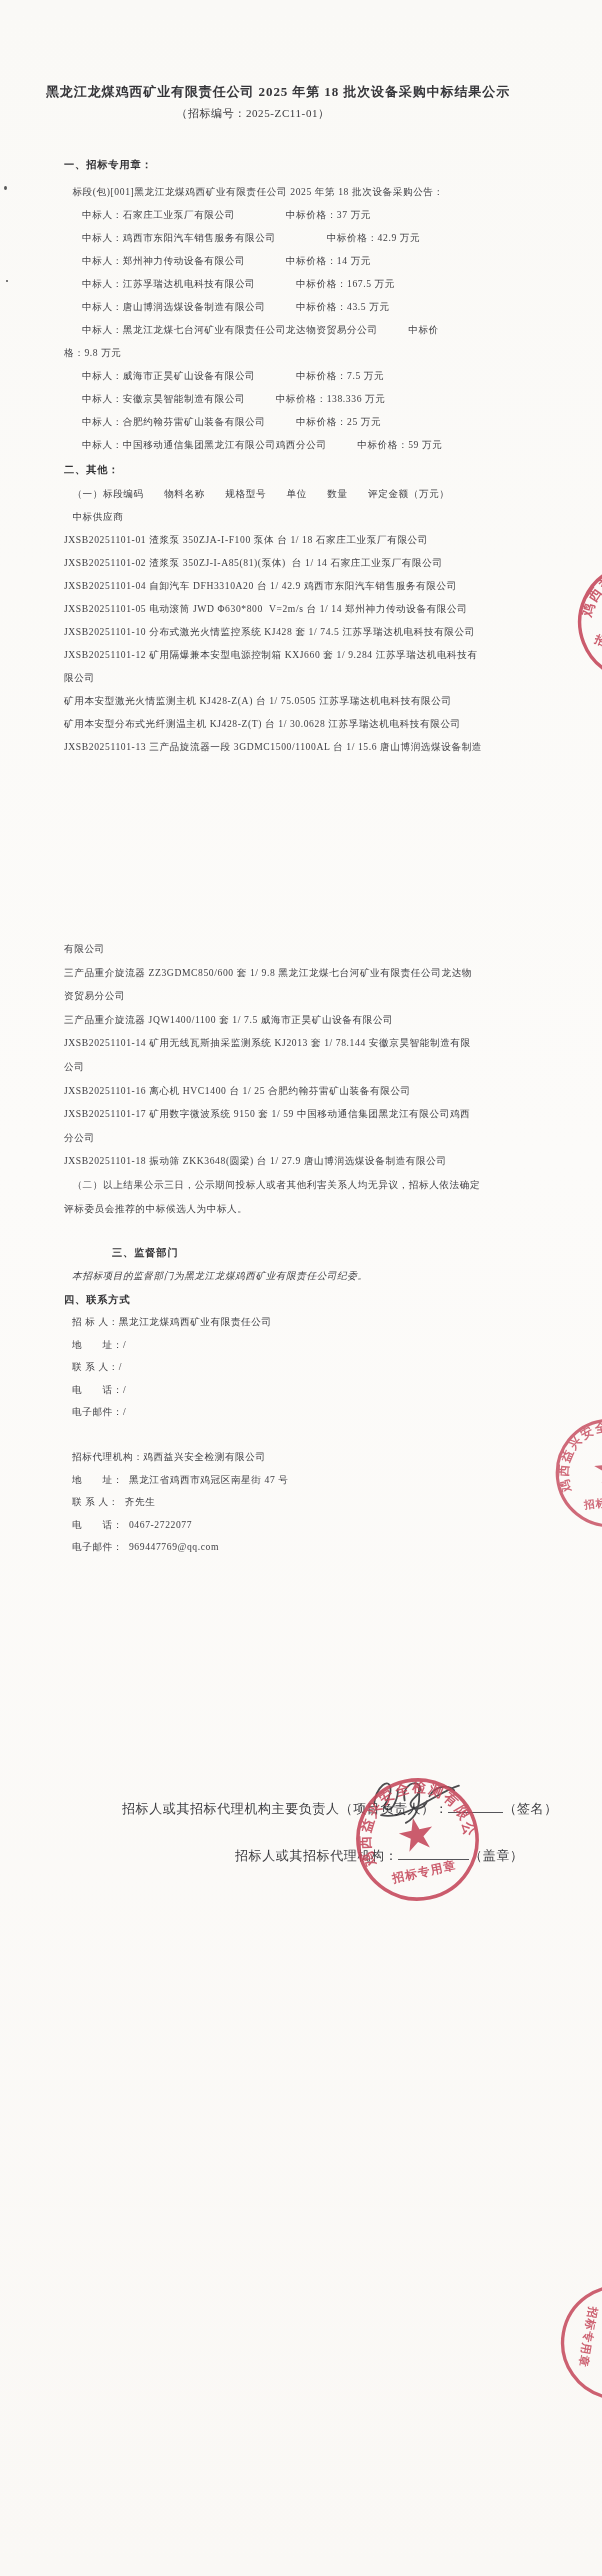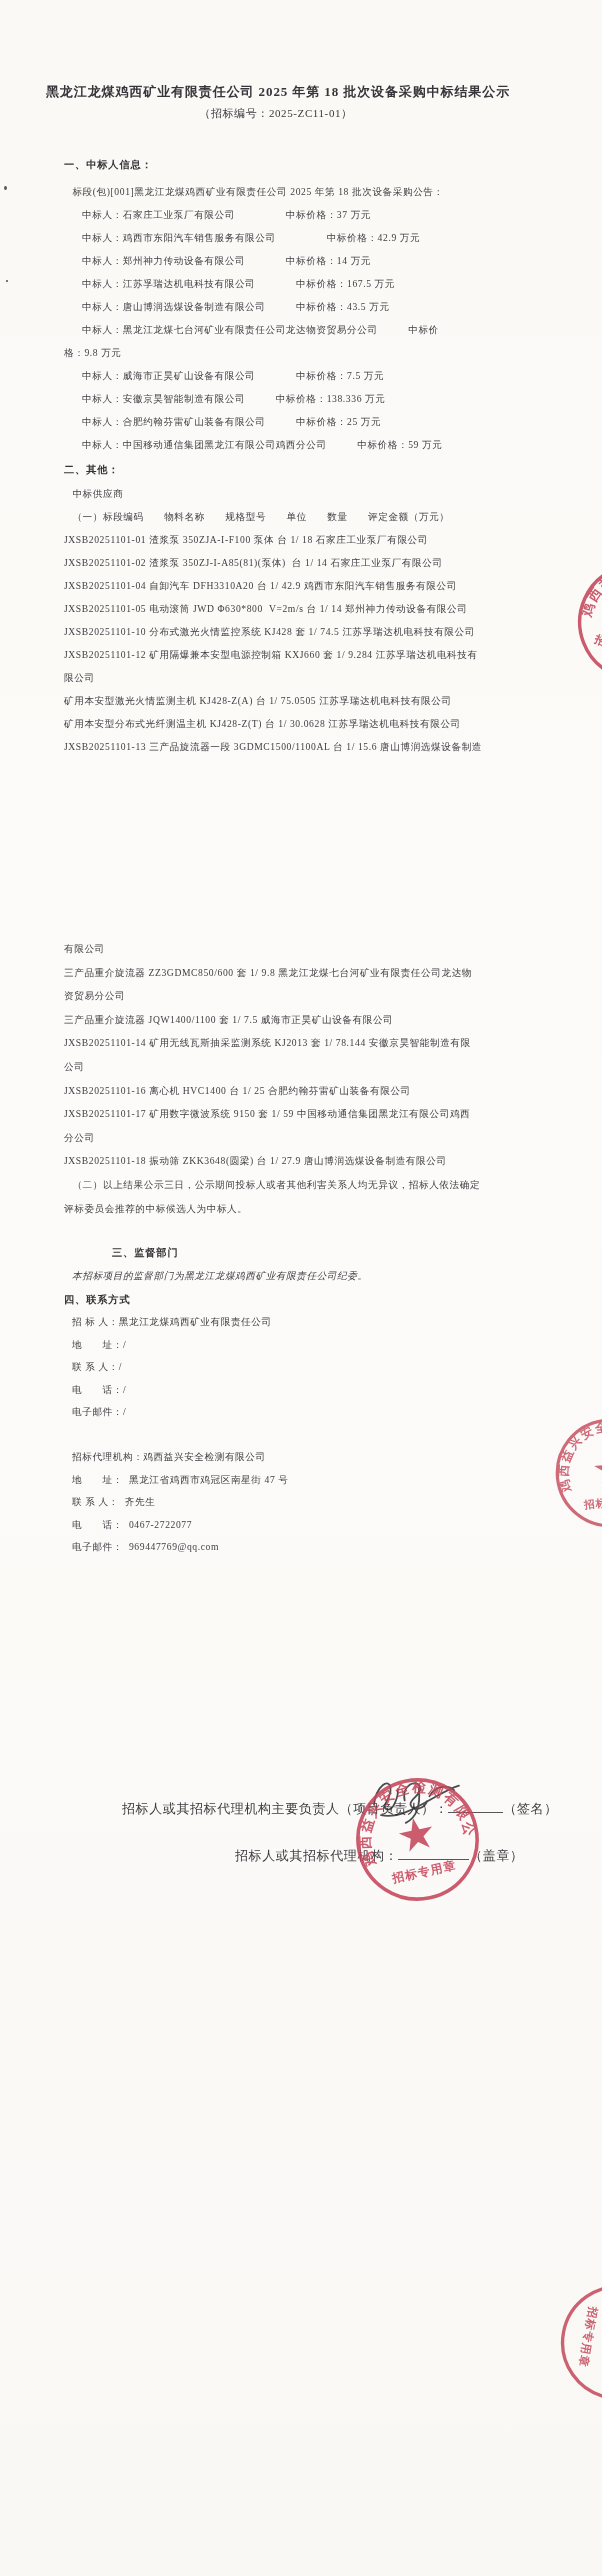--- a/index.html
+++ b/index.html
@@ -7,21 +7,21 @@
   .page{
     position:relative;width:602px;height:2576px;margin:0 auto;
     background:linear-gradient(180deg,#faf9f6 0%,#fcfbf9 45%,#faf8f5 100%);
     overflow:hidden;
     font-family:"Liberation Serif","DejaVu Serif",serif;
     color:#3e3e42;
   }
   .t1{position:absolute;top:83px;left:0;width:556px;text-align:center;
       font-size:13px;font-weight:600;letter-spacing:0.9px;color:#36363a;}
   .t2{position:absolute;top:106px;left:0;width:506px;text-align:center;
-      font-size:11px;letter-spacing:0.6px;color:#3a3a3e;margin-left:23px;}
+      font-size:11px;letter-spacing:0.6px;color:#3a3a3e;}
   .hd{position:absolute;left:64px;font-family:"Liberation Sans","DejaVu Sans",sans-serif;
       font-weight:700;font-size:10.2px;letter-spacing:0.9px;color:#333336;}
   .blk{position:absolute;left:64px;width:488px;}
   .blk > div{height:var(--lh);line-height:var(--lh);white-space:pre;
       font-size:9.6px;letter-spacing:0.6px;color:#404045;}
   .ind1{padding-left:8.4px;}
   .ind2{padding-left:18px;}
   .para{position:absolute;font-size:9.6px;letter-spacing:0.6px;white-space:pre;color:#404045;font-style:italic;}
   .sig{position:absolute;font-size:13px;letter-spacing:0.6px;white-space:pre;color:#3c3c40;}
   .blank{display:inline-block;border-bottom:0.9px solid #55555a;height:8.4px;
@@ -49,42 +49,42 @@
 <body>
 
 <div class="page">
 
   <div class="speck speck-1"></div>
   <div class="speck speck-2"></div>
 
   <div class="t1">黑龙江龙煤鸡西矿业有限责任公司 2025 年第 18 批次设备采购中标结果公示</div>
   <div class="t2">（招标编号：2025-ZC11-01）</div>
 
-  <div class="hd" style="top:158px;">一、中标人信息：</div>
+  <div class="hd" style="top:158px;">一、招标专用章：</div>
 
   <div class="blk" style="top:180px;--lh:23px;">
     <div class="ind1">标段(包)[001]黑龙江龙煤鸡西矿业有限责任公司 2025 年第 18 批次设备采购公告：</div>
     <div class="ind2">中标人：石家庄工业泵厂有限公司　　　　　中标价格：37 万元</div>
     <div class="ind2">中标人：鸡西市东阳汽车销售服务有限公司　　　　　中标价格：42.9 万元</div>
     <div class="ind2">中标人：郑州神力传动设备有限公司　　　　中标价格：14 万元</div>
     <div class="ind2">中标人：江苏孚瑞达机电科技有限公司　　　　中标价格：167.5 万元</div>
     <div class="ind2">中标人：唐山博润选煤设备制造有限公司　　　中标价格：43.5 万元</div>
     <div class="ind2">中标人：黑龙江龙煤七台河矿业有限责任公司龙达物资贸易分公司　　　中标价</div>
     <div>格：9.8 万元</div>
     <div class="ind2">中标人：威海市正昊矿山设备有限公司　　　　中标价格：7.5 万元</div>
     <div class="ind2">中标人：安徽京昊智能制造有限公司　　　中标价格：138.336 万元</div>
     <div class="ind2">中标人：合肥约翰芬雷矿山装备有限公司　　　中标价格：25 万元</div>
     <div class="ind2">中标人：中国移动通信集团黑龙江有限公司鸡西分公司　　　中标价格：59 万元</div>
   </div>
 
   <div class="hd" style="top:463px;">二、其他：</div>
 
   <div class="blk" style="top:482px;--lh:23px;">
+    <div class="ind1">（一）标段编码　　物料名称　　规格型号　　单位　　数量　　评定金额（万元）</div>
     <div class="ind1">中标供应商</div>
-    <div class="ind1">（一）标段编码　　物料名称　　规格型号　　单位　　数量　　评定金额（万元）</div>
     <div>JXSB20251101-01 渣浆泵 350ZJA-I-F100 泵体 台 1/ 18 石家庄工业泵厂有限公司</div>
     <div>JXSB20251101-02 渣浆泵 350ZJ-I-A85(81)(泵体)  台 1/ 14 石家庄工业泵厂有限公司</div>
     <div>JXSB20251101-04 自卸汽车 DFH3310A20 台 1/ 42.9 鸡西市东阳汽车销售服务有限公司</div>
     <div>JXSB20251101-05 电动滚筒 JWD Φ630*800  V=2m/s 台 1/ 14 郑州神力传动设备有限公司</div>
     <div>JXSB20251101-10 分布式激光火情监控系统 KJ428 套 1/ 74.5 江苏孚瑞达机电科技有限公司</div>
     <div>JXSB20251101-12 矿用隔爆兼本安型电源控制箱 KXJ660 套 1/ 9.284 江苏孚瑞达机电科技有</div>
     <div>限公司</div>
     <div>矿用本安型激光火情监测主机 KJ428-Z(A) 台 1/ 75.0505 江苏孚瑞达机电科技有限公司</div>
     <div>矿用本安型分布式光纤测温主机 KJ428-Z(T) 台 1/ 30.0628 江苏孚瑞达机电科技有限公司</div>
     <div>JXSB20251101-13 三产品旋流器一段 3GDMC1500/1100AL 台 1/ 15.6 唐山博润选煤设备制造</div>

